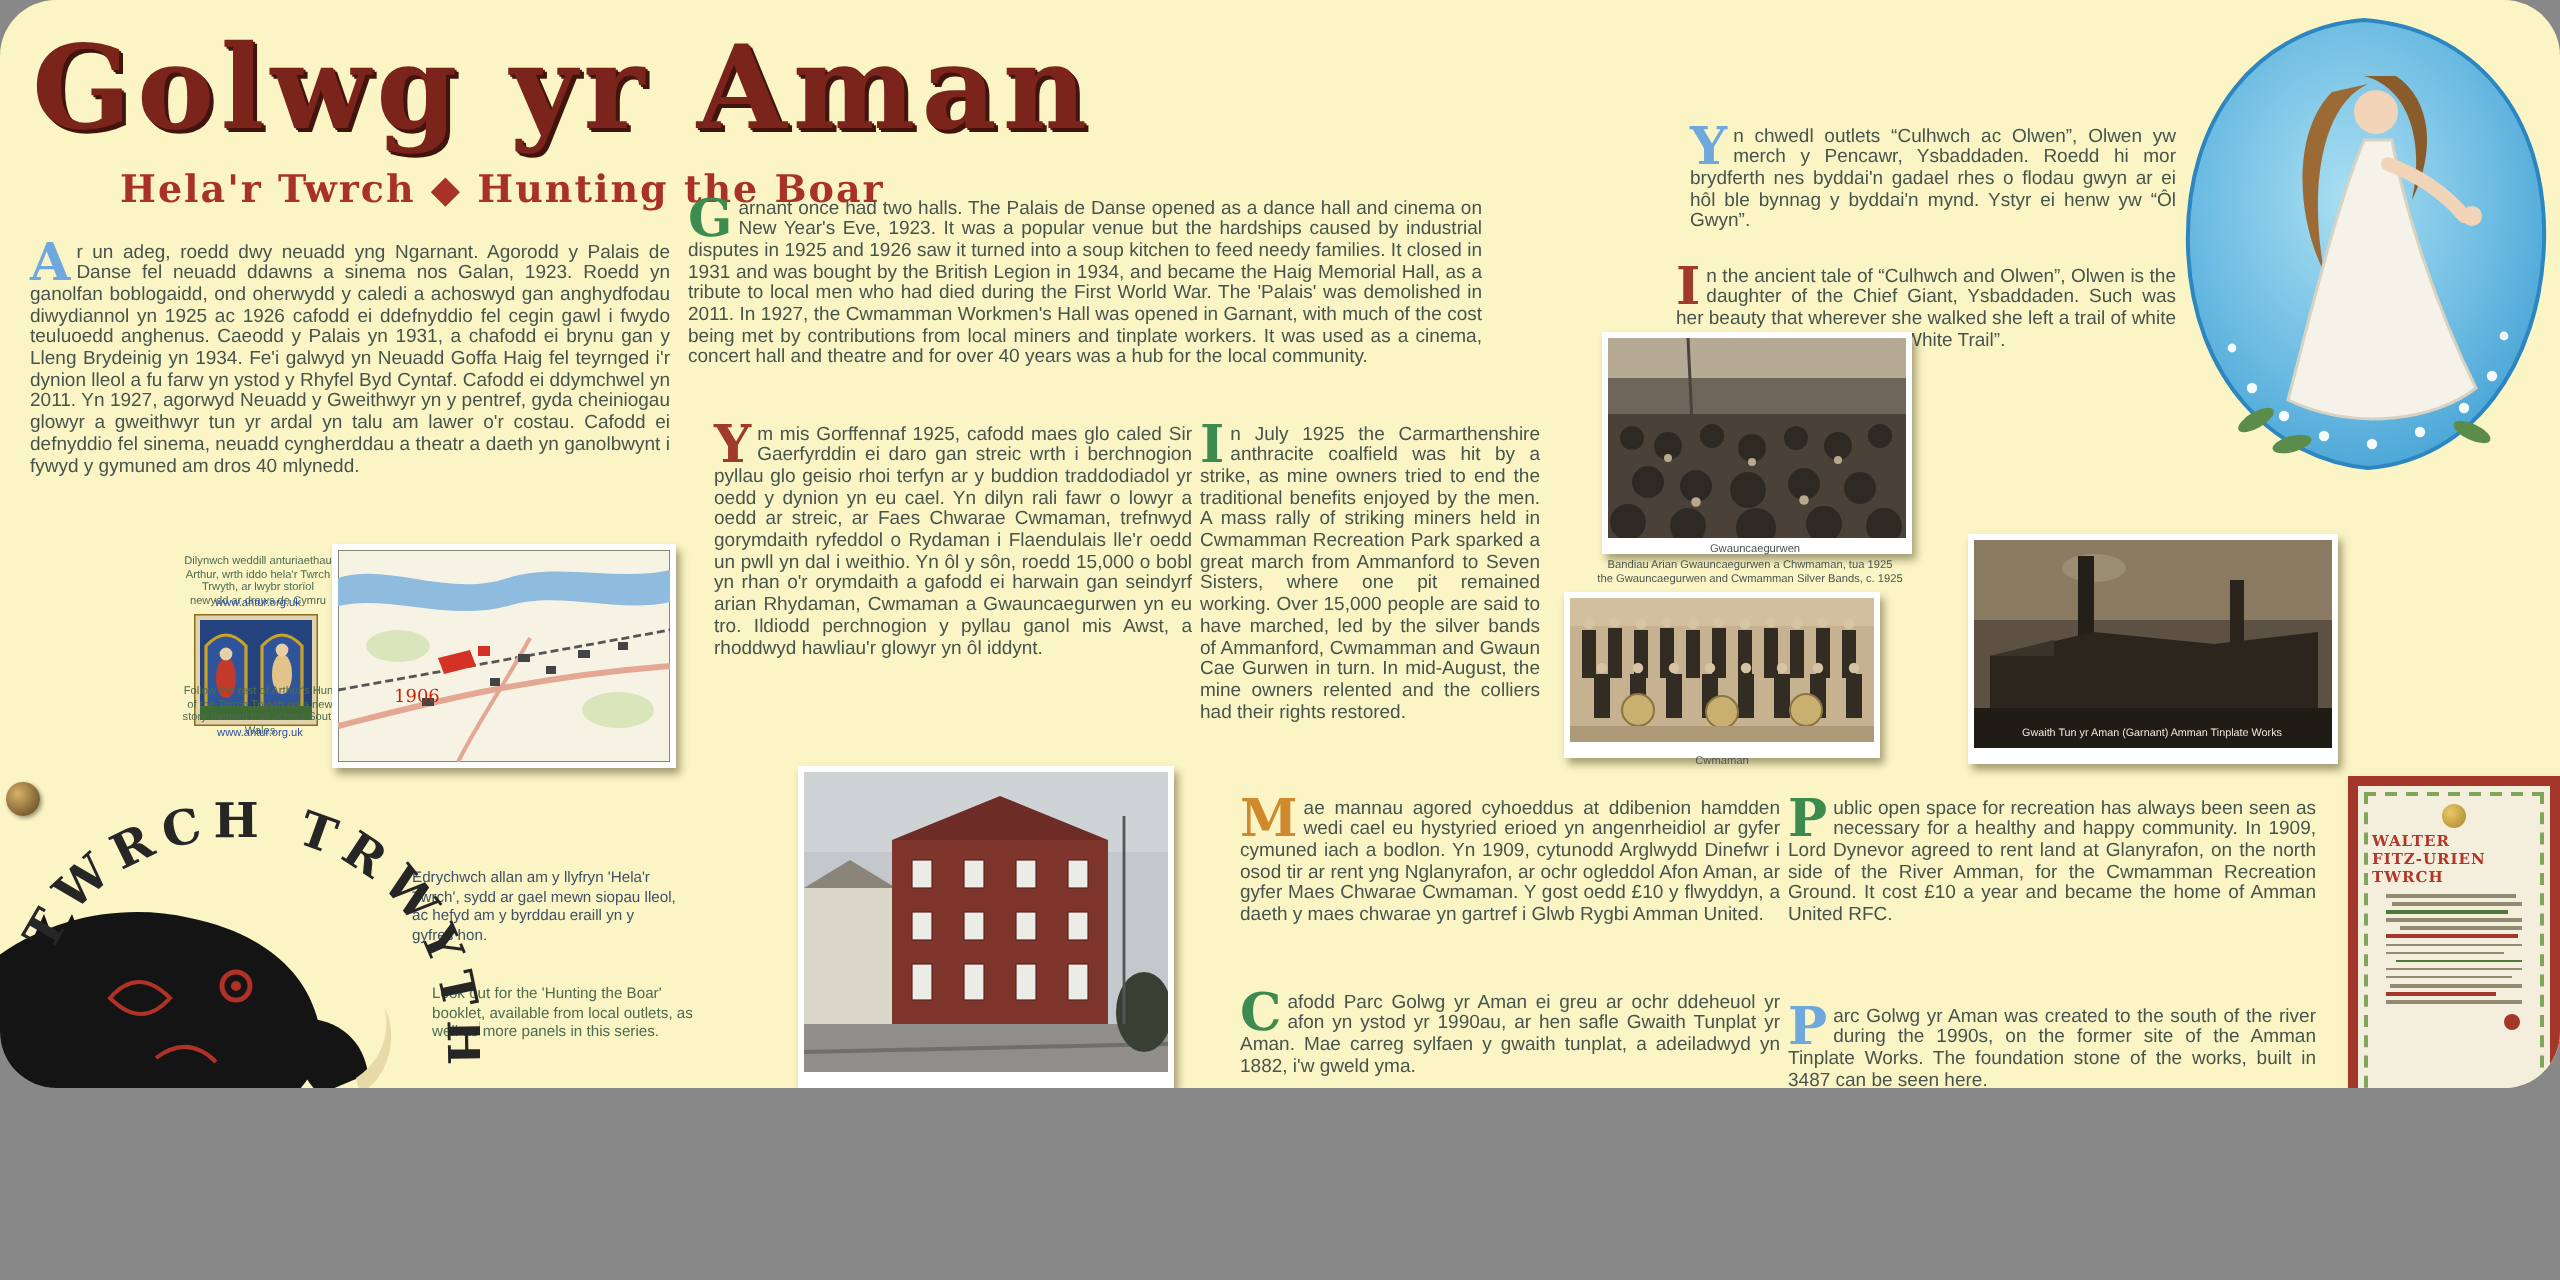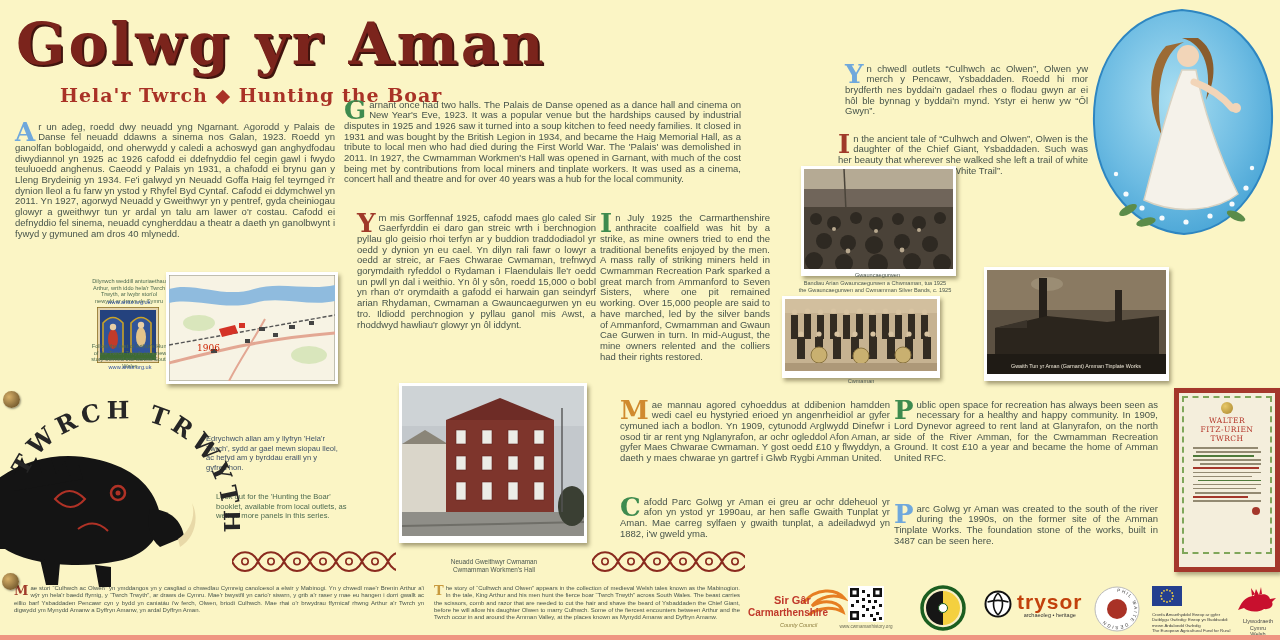--- a/index.html
+++ b/index.html
@@ -1,36 +1,36 @@
 <!DOCTYPE html>
 <html><head>
 <meta charset="utf-8">
 <style>
   html,body{margin:0;padding:0;background:#888;}
-  .panel{position:relative;width:1280px;height:640px;background:#fbf5c5;overflow:hidden;
-         font-family:"Liberation Sans",sans-serif;color:#47544b;}
+  .panel{position:relative;width:1280px;height:544px;background:#fbf5c5;overflow:hidden;
+         font-family:"Liberation Sans",sans-serif;color:#47544b;border-radius:28px;}
   .abs{position:absolute;}
   .title{font-family:"DejaVu Serif",serif;font-weight:bold;font-size:58px;letter-spacing:3px;
          color:#7b241c;text-shadow:2px 2px 0 #41140e,1px 1px 0 #5a1a12;}
   .subtitle{font-family:"DejaVu Serif",serif;font-weight:bold;font-size:19px;color:#a93226;letter-spacing:1px;}
   .para{font-size:9.5px;line-height:10.7px;text-align:justify;}
   .para-sm{font-size:6px;line-height:7.3px;text-align:justify;}
   .dropcap{float:left;font-family:"DejaVu Serif",serif;font-weight:bold;font-size:26px;line-height:21px;margin:0 3px 0 0;}
   .dc-sm{font-size:13px;line-height:11px;margin:0 2px 0 0;}
   .dc-blue{color:#6fa8dc}.dc-green{color:#3e8b4f}.dc-red{color:#a03a2a}.dc-orange{color:#d08a2e}.dc-gold{color:#c89a3e}
   .tiny-c{font-size:5.6px;line-height:6.6px;text-align:center;color:#4e6b50;}
   .url{color:#2e4fa3;font-size:5.6px;line-height:7px;text-align:center;}
   .booklet{font-size:7.6px;line-height:9.6px;}
   .cap{font-size:5.6px;line-height:6.6px;text-align:center;color:#4a564e;}
   .photo{background:#fff;padding:3px;box-shadow:2px 3px 4px rgba(60,50,20,.45);}
   .caption2{font-size:6.4px;line-height:8px;text-align:center;color:#4a564e;}
   .poster{border:5px solid #a4372b;background:#f4eedc;box-shadow:2px 3px 4px rgba(60,50,20,.4);}
   .poster-in{margin:3px;border:2px dashed #7fa65a;height:150px;padding:4px 2px 0 2px;}
-  .poster-title{font-family:"DejaVu Serif",serif;font-weight:normal;color:#b3362a;font-size:7.5px;
-                line-height:9px;text-align:center;letter-spacing:.5px;}
+  .poster-title{font-family:"DejaVu Serif",serif;font-weight:bold;color:#b3362a;font-size:7.5px;
+                line-height:9px;text-align:left;letter-spacing:.5px;}
   .sq{height:1.5px;background:#938a72;margin:2.6px 7px;}
   .sqg{background:#4e7a3a}.sqr{background:#a4372b}
   .disc{border-radius:50%;background:radial-gradient(circle at 35% 35%,#d8b068,#8a6d3b 60%,#5c4218);box-shadow:1px 1px 2px rgba(0,0,0,.4);}
   .footer-url{font-size:4.6px;color:#6a6a55;text-align:center;}
   .eu-lines{font-size:4.3px;line-height:5.4px;color:#3c3c3c;}
   .gov-txt{font-size:5.6px;line-height:6.6px;color:#4a4a4a;text-align:center;}
   .strip{background:#ef9582;}
 </style>
 </head>
 <body>

